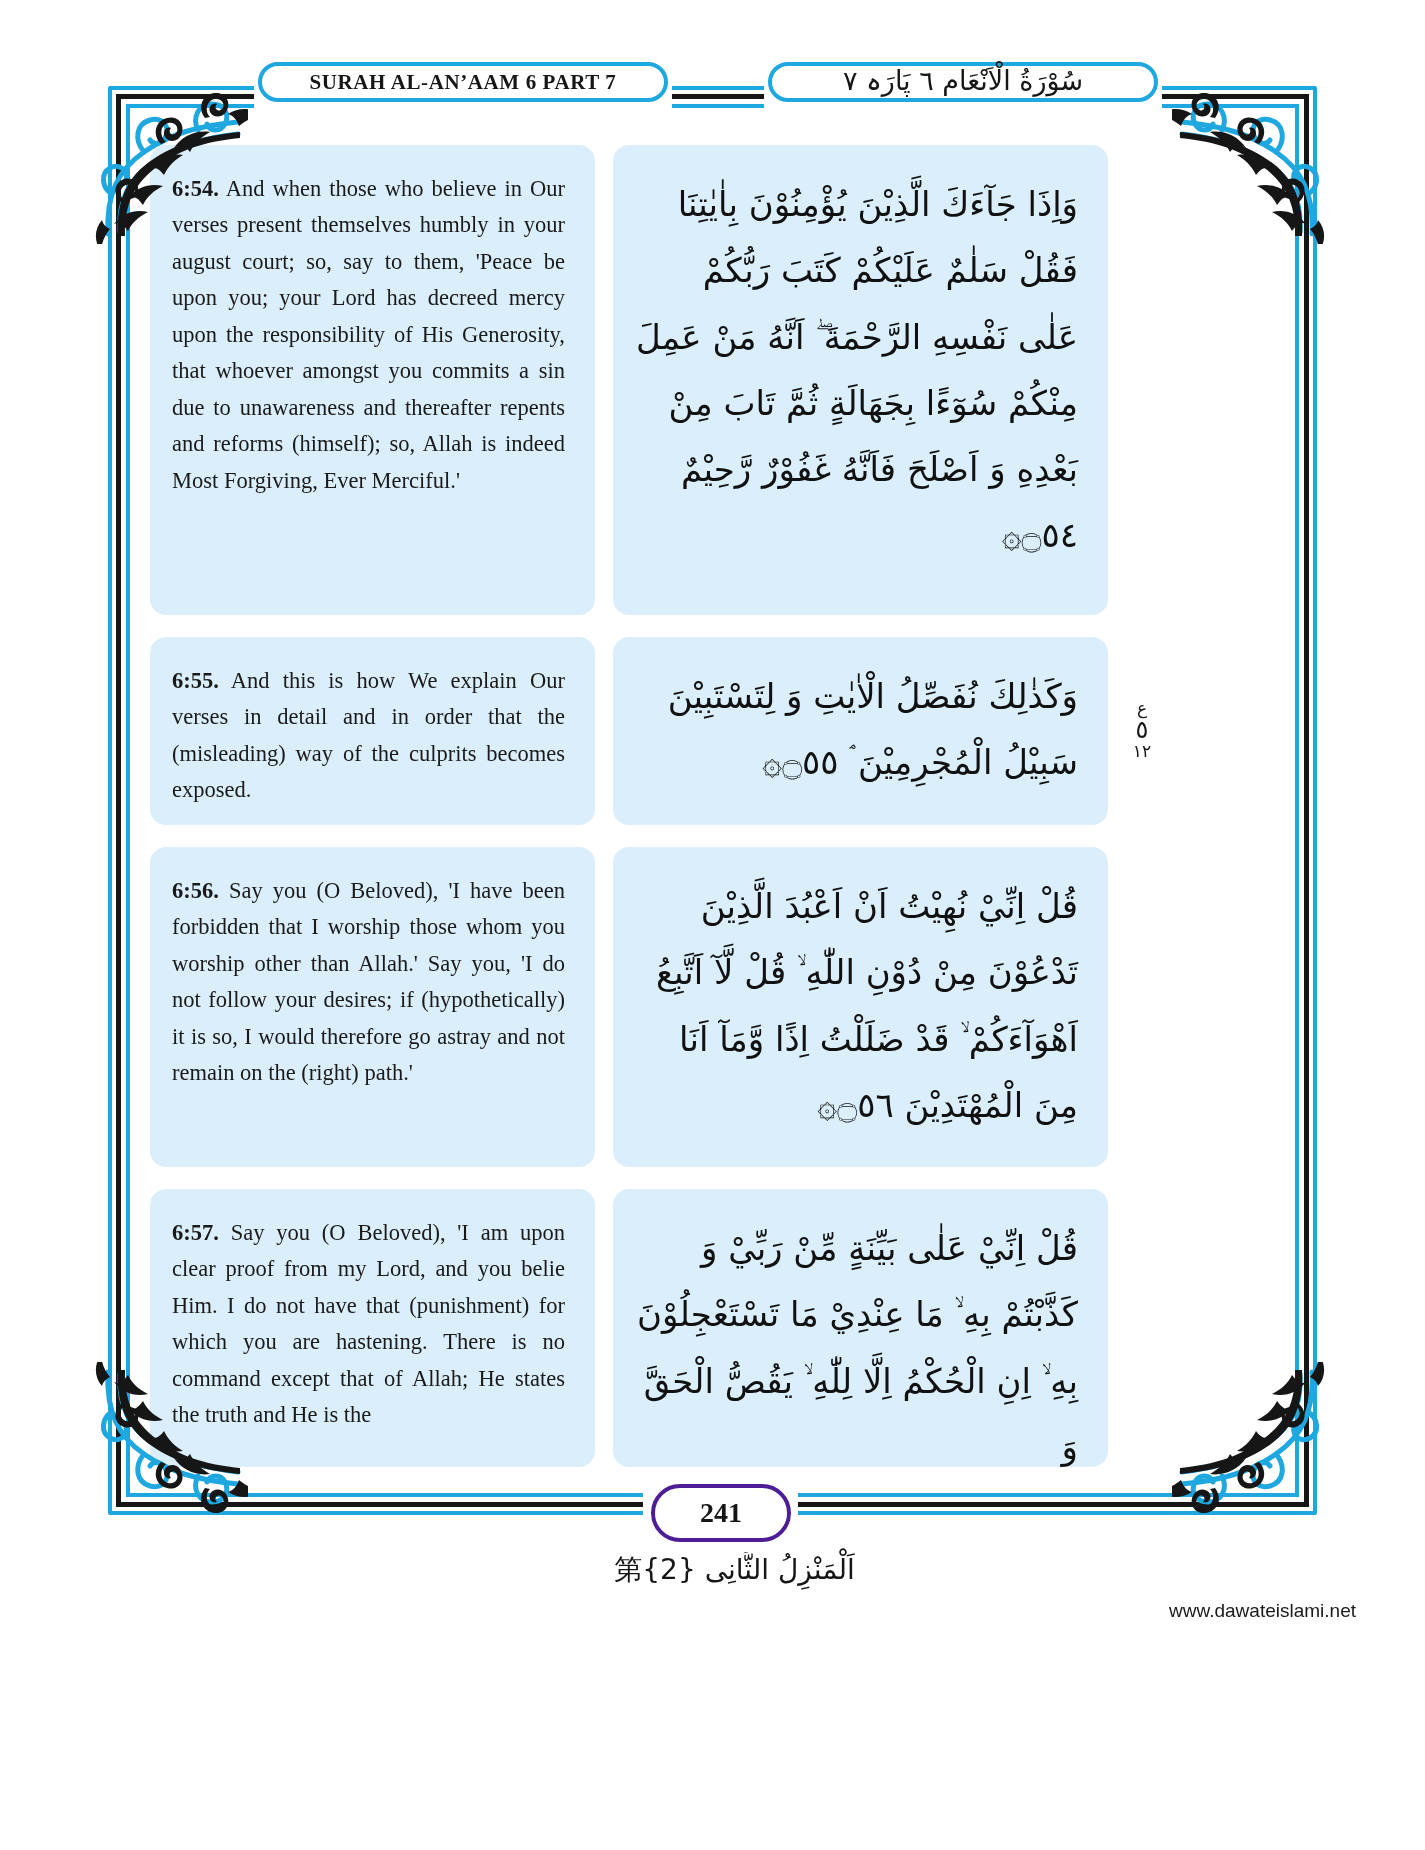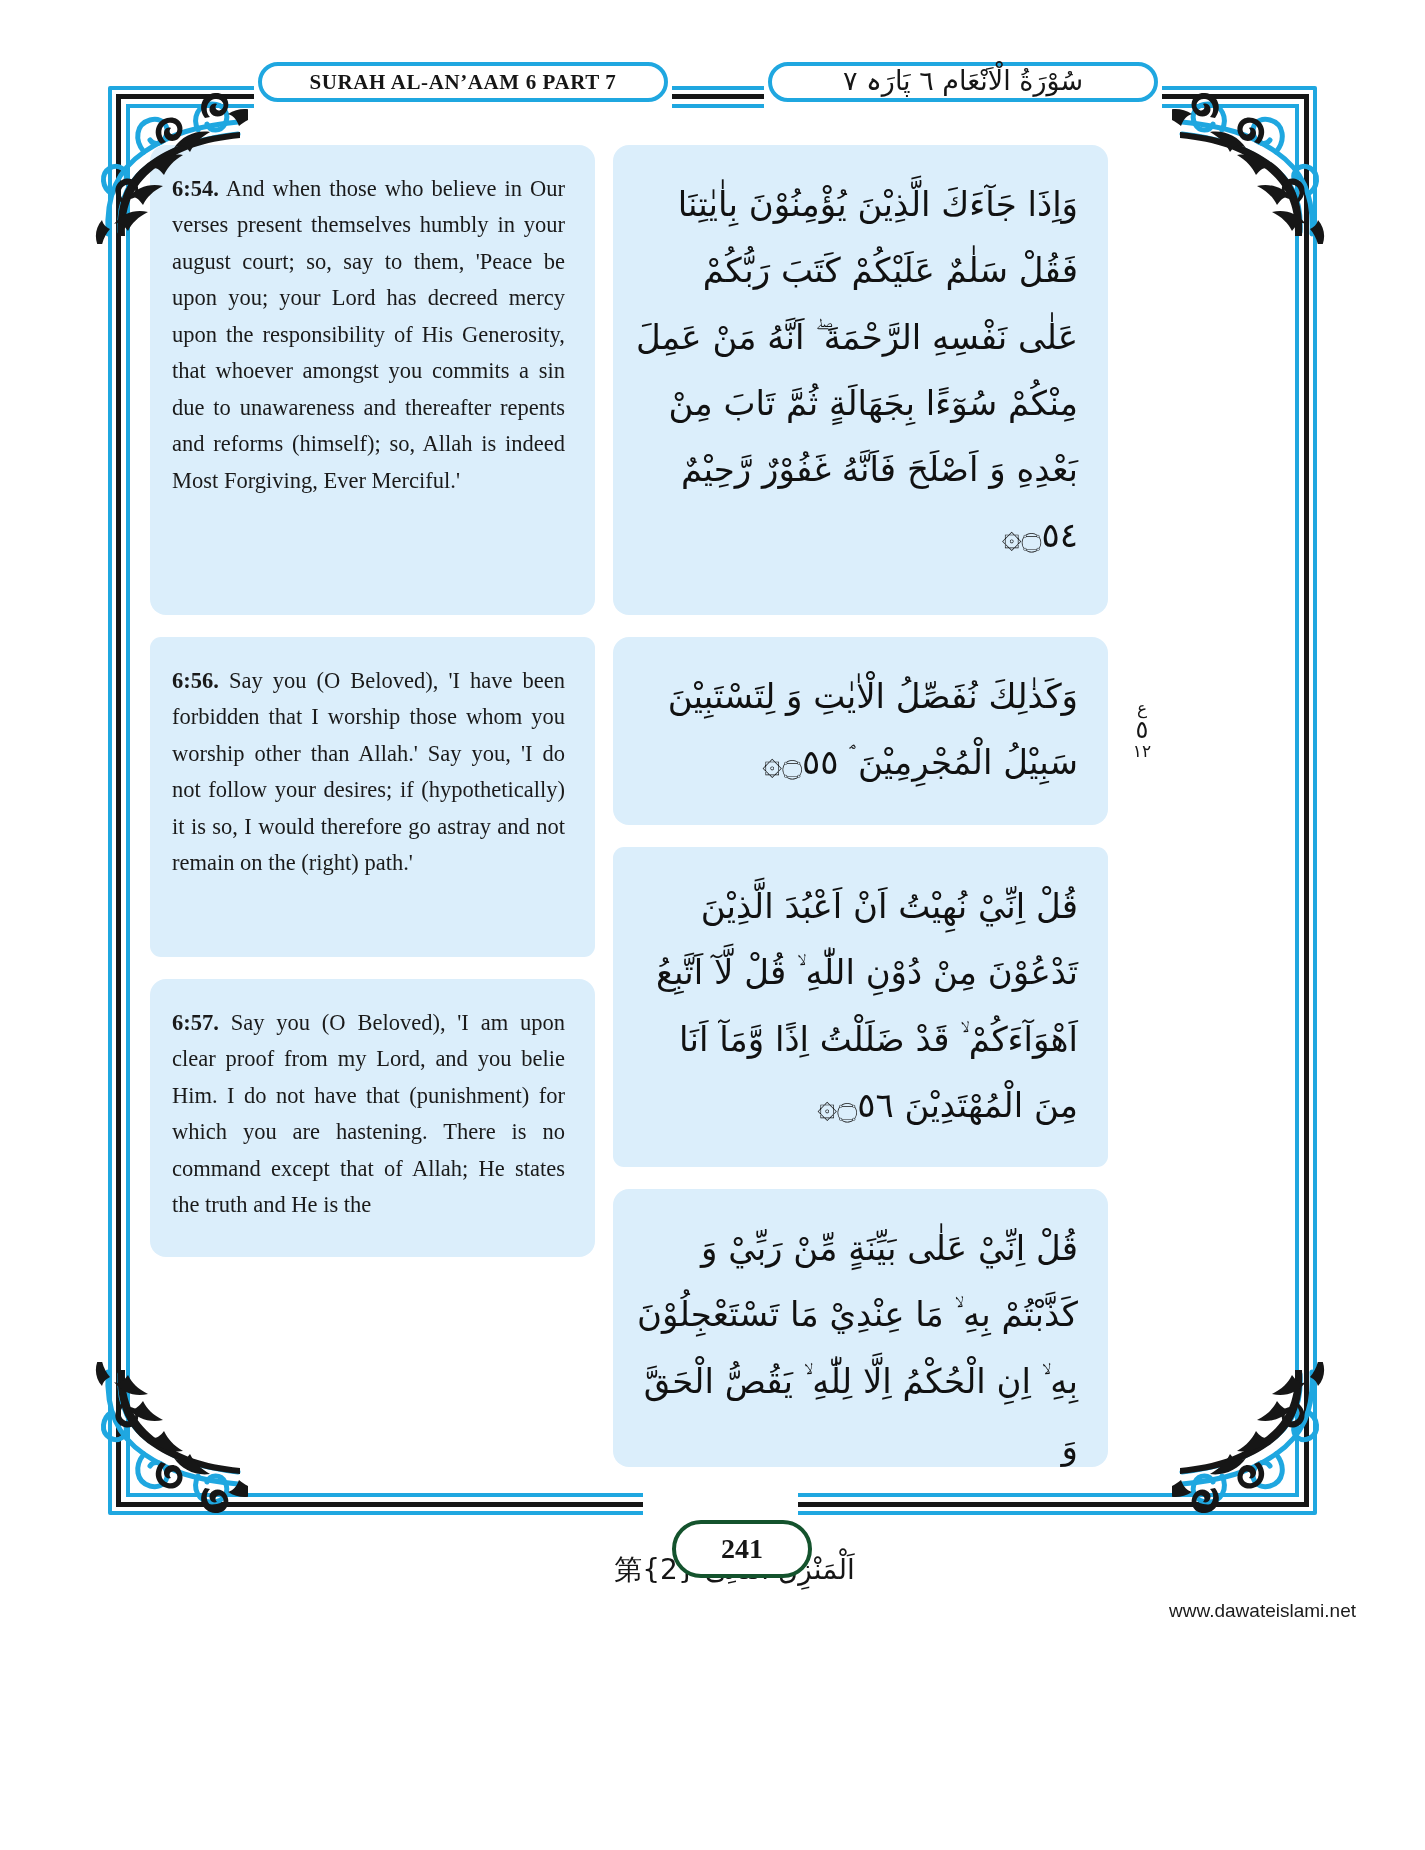--- a/index.html
+++ b/index.html
@@ -89,28 +89,27 @@
   }
   .pg-mask {
     position: absolute;
     left: 535px; top: -6px;
     width: 155px; height: 74px;
     background: #fff;
     z-index: 5;
   }
   .pill-page {
     position: absolute;
-    left: 564px; top: 0;
+    left: 543px; top: 0;
     width: 140px; height: 58px;
     background: #fff;
-    border: 4px solid #14532d;
+    border: 4px solid #4c1d95;
     border-radius: 32px;
     display: flex; align-items: center; justify-content: center;
     z-index: 6;
-    margin-top: 36px;
   }
   .pill-page .pgnum {
     font-family: "Liberation Serif", serif;
     font-weight: bold;
     font-size: 28px;
     color: #161616;
   }
 
   
   .corner { position: absolute; width: 170px; height: 170px; z-index: 7; }
@@ -150,21 +149,21 @@
     font-family: "DejaVu Sans", sans-serif;
     font-size: 34px;
     line-height: 1.95;
     color: #111;
     text-align: right;
   }
 
   
   .h1 { min-height: 470px; }
   .h2 { min-height: 188px; }
-  .h3 { min-height: 320px; border-radius: 11px; }
+  .h3 { min-height: 320px; }
   .h4 { min-height: 278px; }
 
   
   .ruku {
     position: absolute;
     left: 1120px; top: 700px;
     width: 44px;
     text-align: center;
     font-family: "DejaVu Sans", sans-serif;
     color: #161616;
@@ -308,20 +307,24 @@
     </div>
   </div>
 
   <div class="content">
 
     <div class="col-en">
       <div class="vblock en h1">
         <span class="vnum">6:54.</span>
         <span>And when those who believe in Our verses present themselves humbly in your august court; so, say to them, 'Peace be upon you; your Lord has decreed mercy upon the responsibility of His Generosity, that whoever amongst you commits a sin due to unawareness and thereafter repents and reforms (himself); so, Allah is indeed Most Forgiving, Ever Merciful.'</span>
       </div>
+      <div class="vblock en h2">
+        <span class="vnum">6:55.</span>
+        <span>And this is how We explain Our verses in detail and in order that the (misleading) way of the culprits becomes exposed.</span>
+      </div>
       <div class="vblock en h3">
         <span class="vnum">6:56.</span>
         <span>Say you (O Beloved), 'I have been forbidden that I worship those whom you worship other than Allah.' Say you, 'I do not follow your desires; if (hypothetically) it is so, I would therefore go astray and not remain on the (right) path.'</span>
       </div>
       <div class="vblock en h4">
         <span class="vnum">6:57.</span>
         <span>Say you (O Beloved), 'I am upon clear proof from my Lord, and you belie Him. I do not have that (punishment) for which you are hastening. There is no command except that of Allah; He states the truth and He is the</span>
       </div>
     </div>
 

